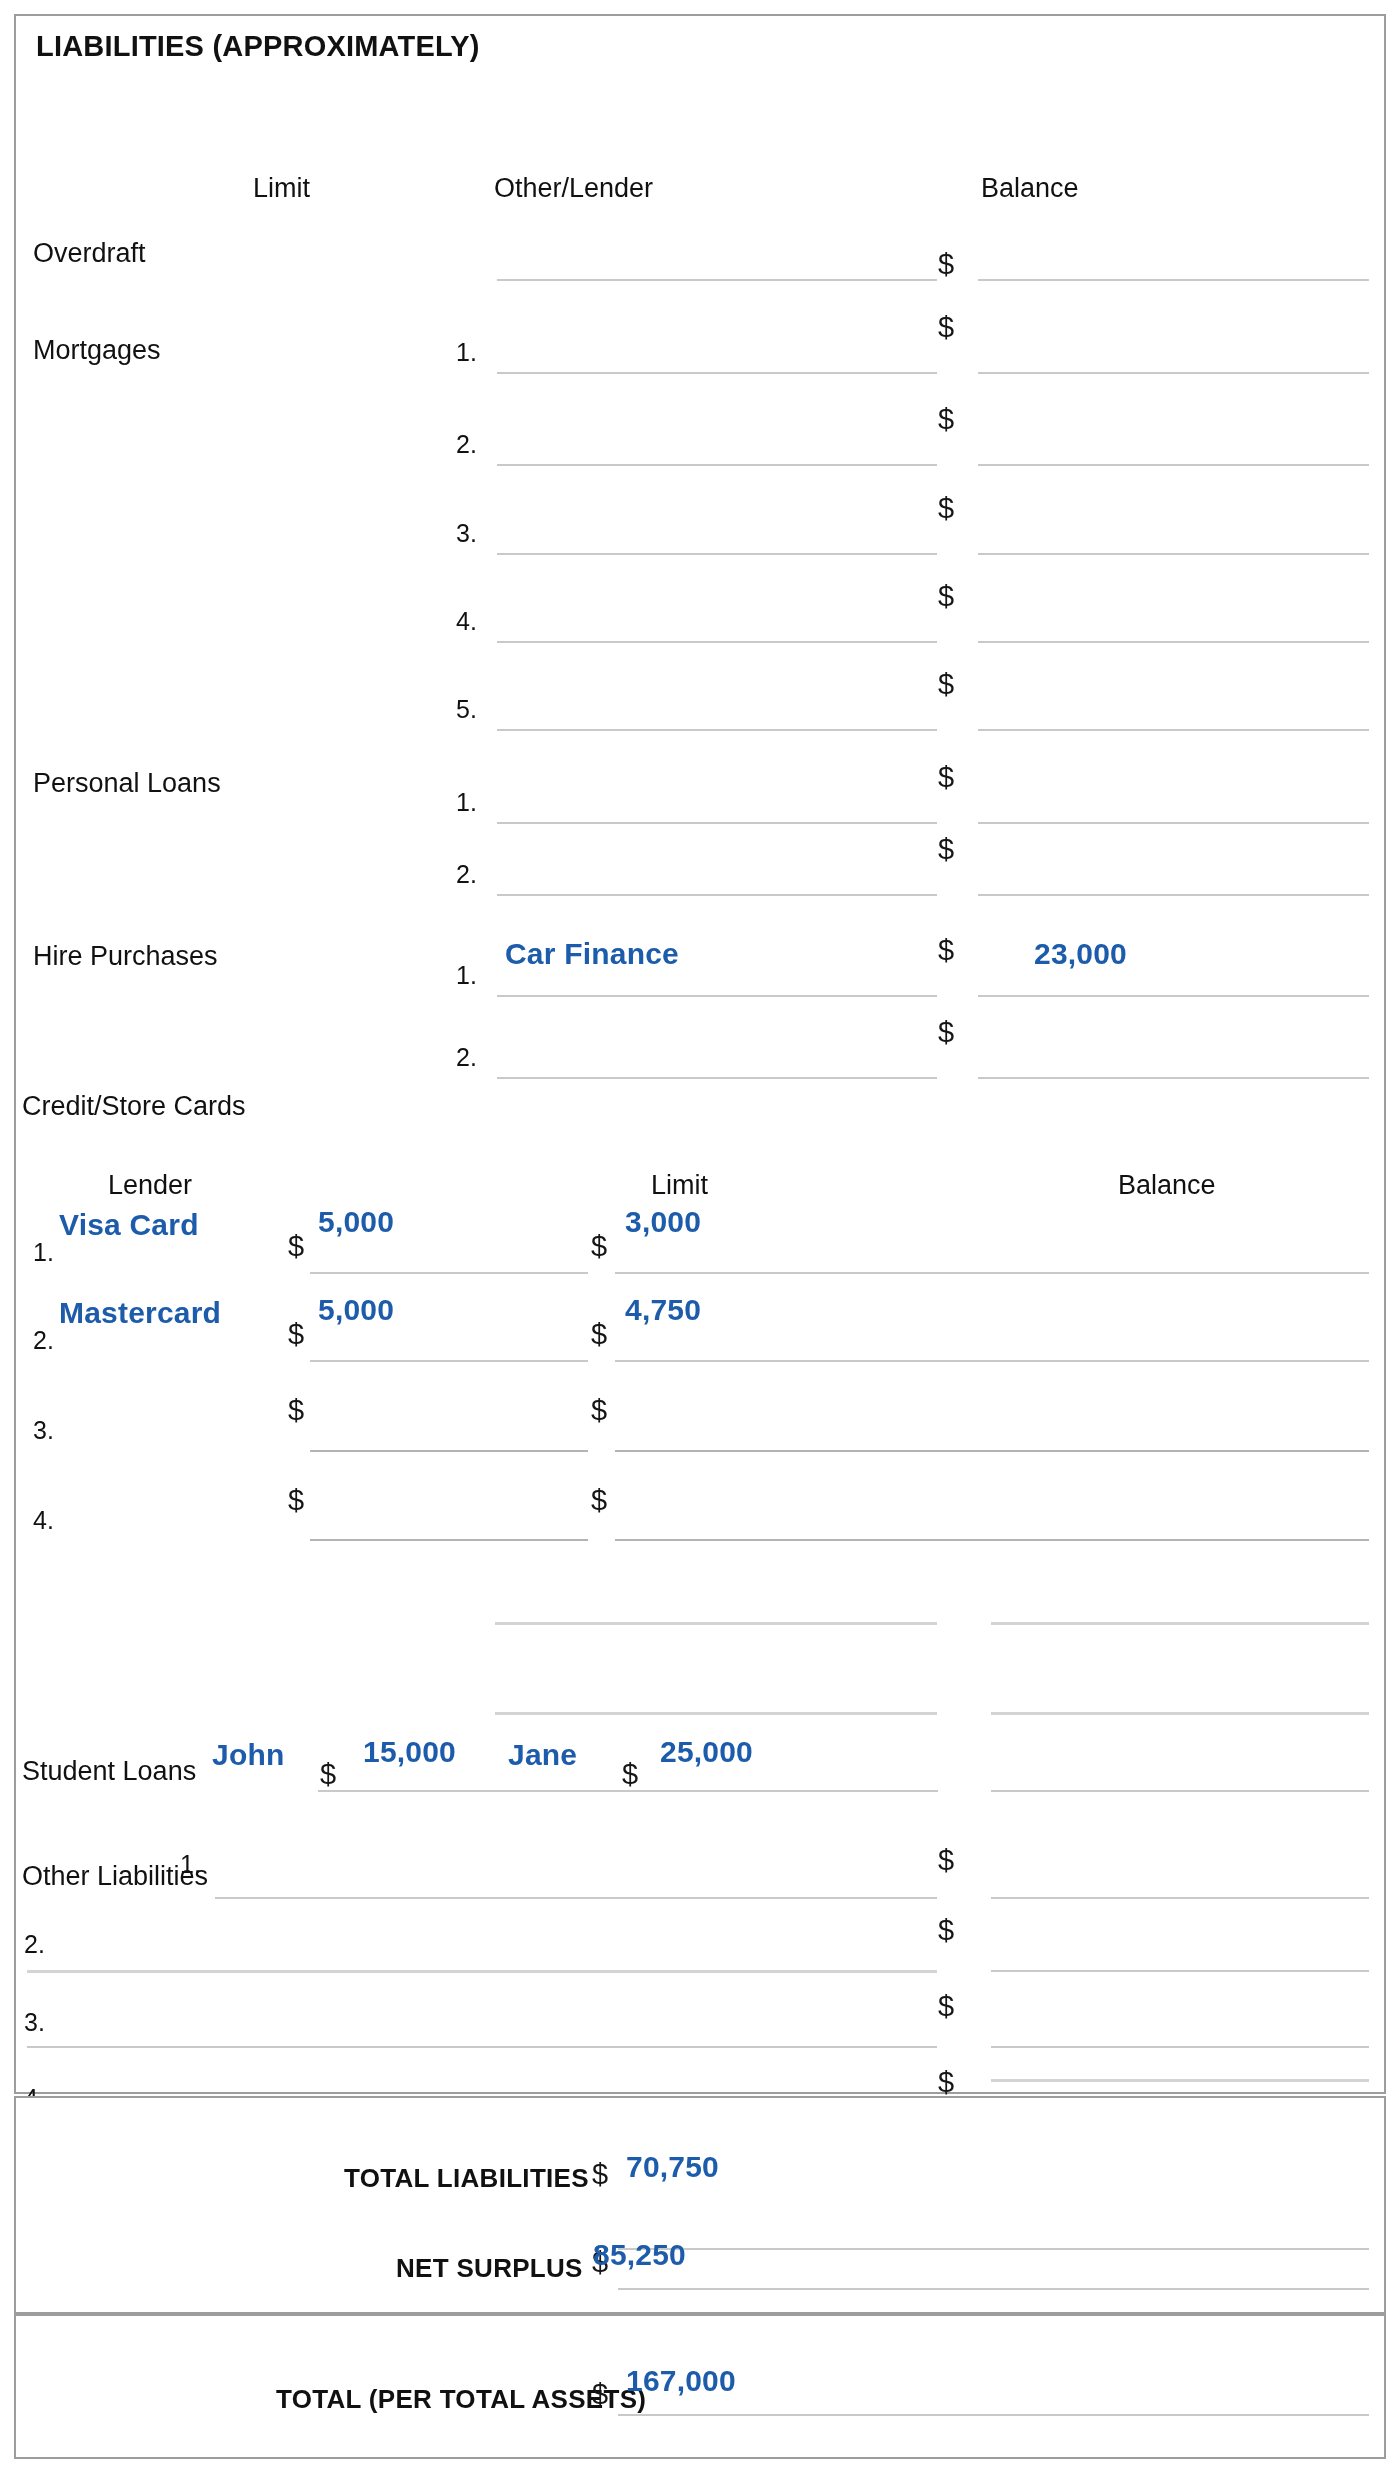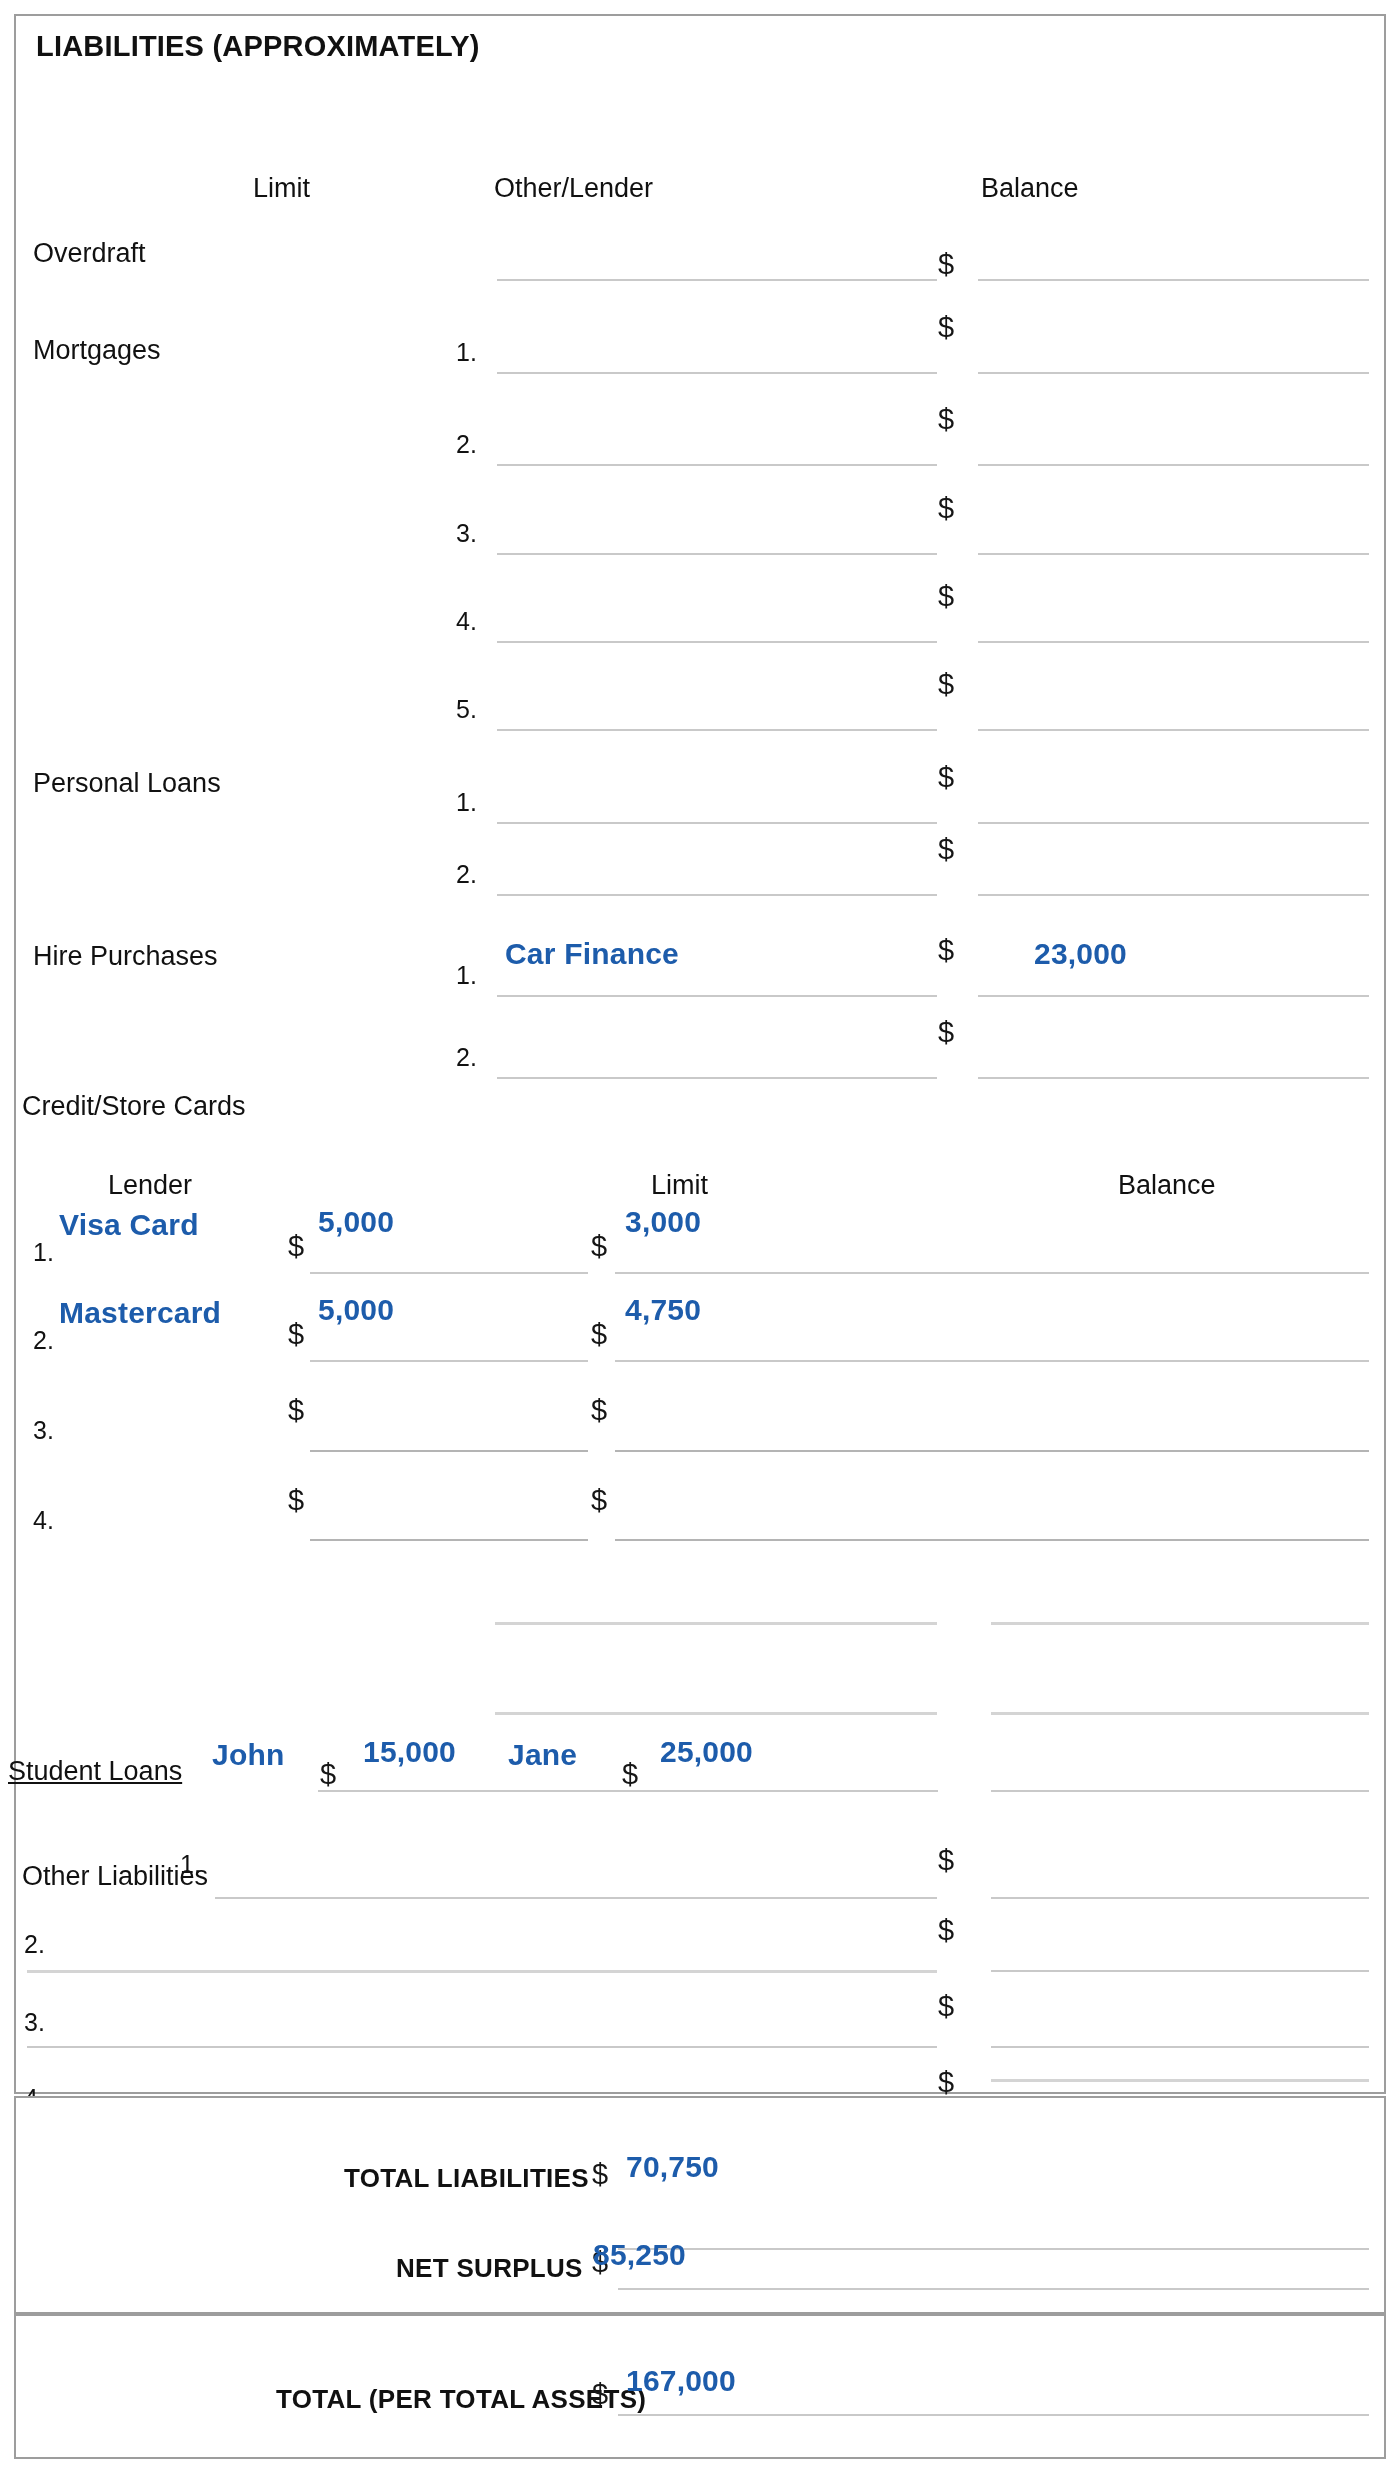--- a/index.html
+++ b/index.html
@@ -151,21 +151,21 @@
   <div class="rule dark" style="left:310px;top:1539px;width:278px;"></div>
   <div class="dollar" style="left:591px;top:1486px;">$</div>
   <div class="rule dark" style="left:615px;top:1539px;width:754px;"></div>
 
   <div class="rule light" style="left:495px;top:1622px;width:442px;height:3px;"></div>
   <div class="rule light" style="left:991px;top:1622px;width:378px;height:3px;"></div>
 
   <div class="rule light" style="left:495px;top:1712px;width:442px;height:3px;"></div>
   <div class="rule light" style="left:991px;top:1712px;width:378px;height:3px;"></div>
 
-  <div class="t lbl" style="left:8px;top:1758px;text-decoration:underline;">Student Loans</div>
+  <div class="t lbl" style="left:22px;top:1758px;">Student Loans</div>
   <div class="val" style="left:212px;top:1740px;">John</div>
   <div class="dollar" style="left:320px;top:1760px;">$</div>
   <div class="val" style="left:355px;top:1737px;margin-left:8px;">15,000</div>
   <div class="rule" style="left:318px;top:1790px;width:620px;"></div>
 
   <div class="val" style="left:508px;top:1740px;">Jane</div>
   <div class="dollar" style="left:622px;top:1760px;">$</div>
   <div class="val" style="left:660px;top:1737px;">25,000</div>
   <div class="rule" style="left:991px;top:1790px;width:378px;"></div>
 

